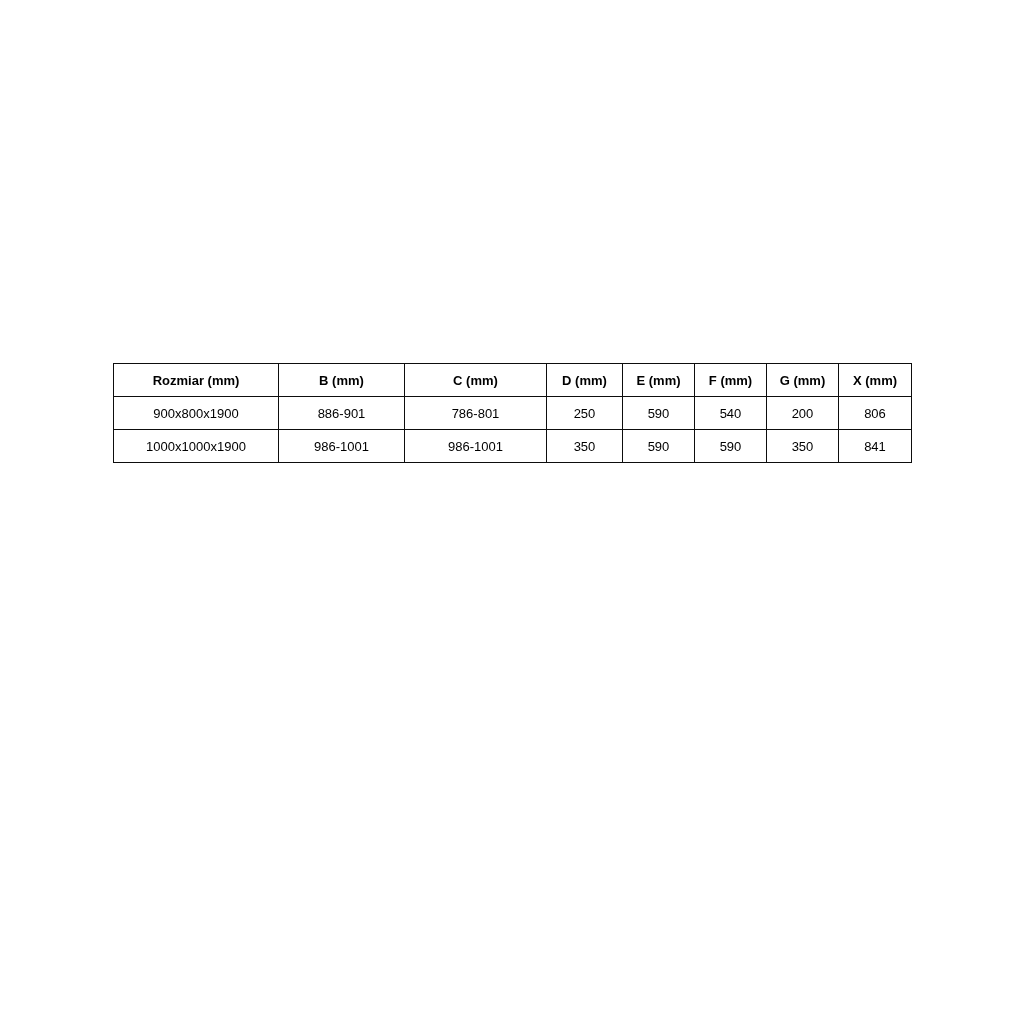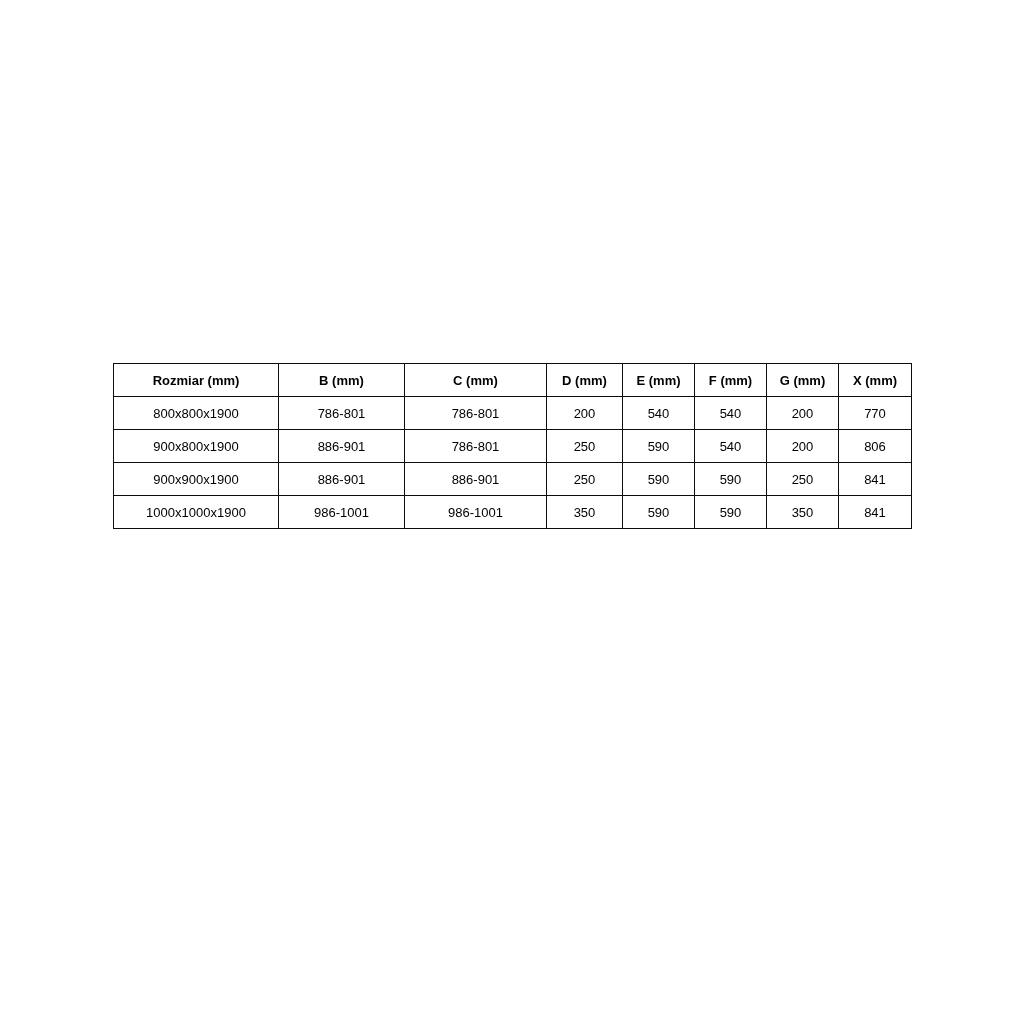--- a/index.html
+++ b/index.html
@@ -70,48 +70,28 @@
           <th>C (mm)</th>
           <th>D (mm)</th>
           <th>E (mm)</th>
           <th>F (mm)</th>
           <th>G (mm)</th>
           <th>X (mm)</th>
         </tr>
     </thead>
     <tbody>
         <tr>
-          <td>800x800x1900</td>
-          <td>786-801</td>
-          <td>786-801</td>
-          <td>200</td>
-          <td>540</td>
-          <td>540</td>
-          <td>200</td>
-          <td>770</td>
-        </tr>
-        <tr>
           <td>900x800x1900</td>
           <td>886-901</td>
           <td>786-801</td>
           <td>250</td>
           <td>590</td>
           <td>540</td>
           <td>200</td>
           <td>806</td>
-        </tr>
-        <tr>
-          <td>900x900x1900</td>
-          <td>886-901</td>
-          <td>886-901</td>
-          <td>250</td>
-          <td>590</td>
-          <td>590</td>
-          <td>250</td>
-          <td>841</td>
         </tr>
         <tr>
           <td>1000x1000x1900</td>
           <td>986-1001</td>
           <td>986-1001</td>
           <td>350</td>
           <td>590</td>
           <td>590</td>
           <td>350</td>
           <td>841</td>

